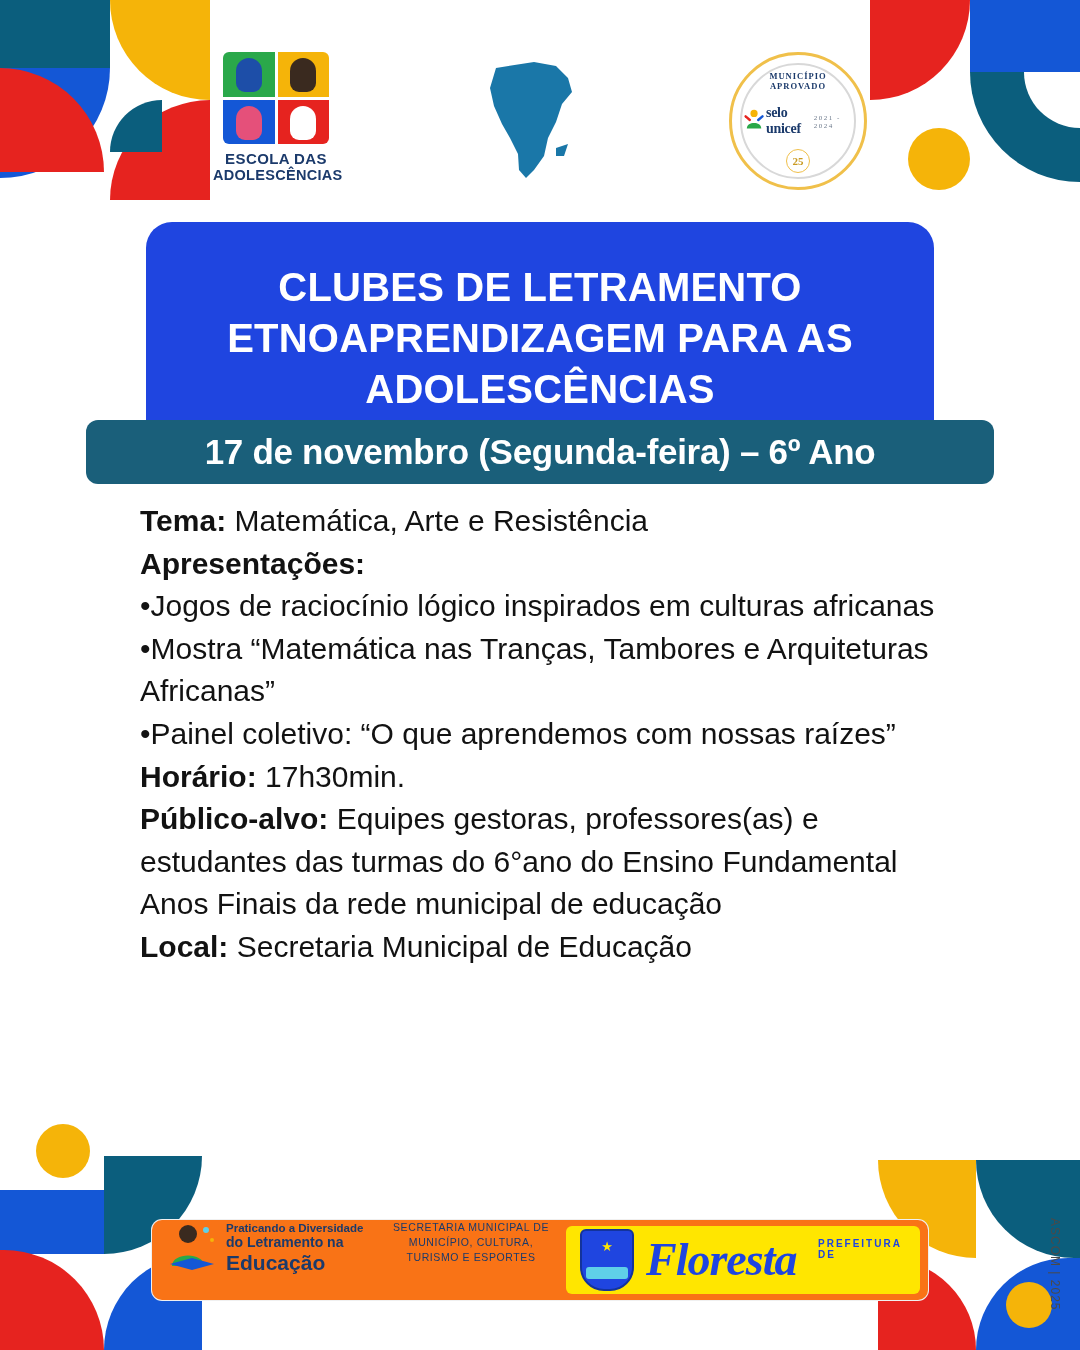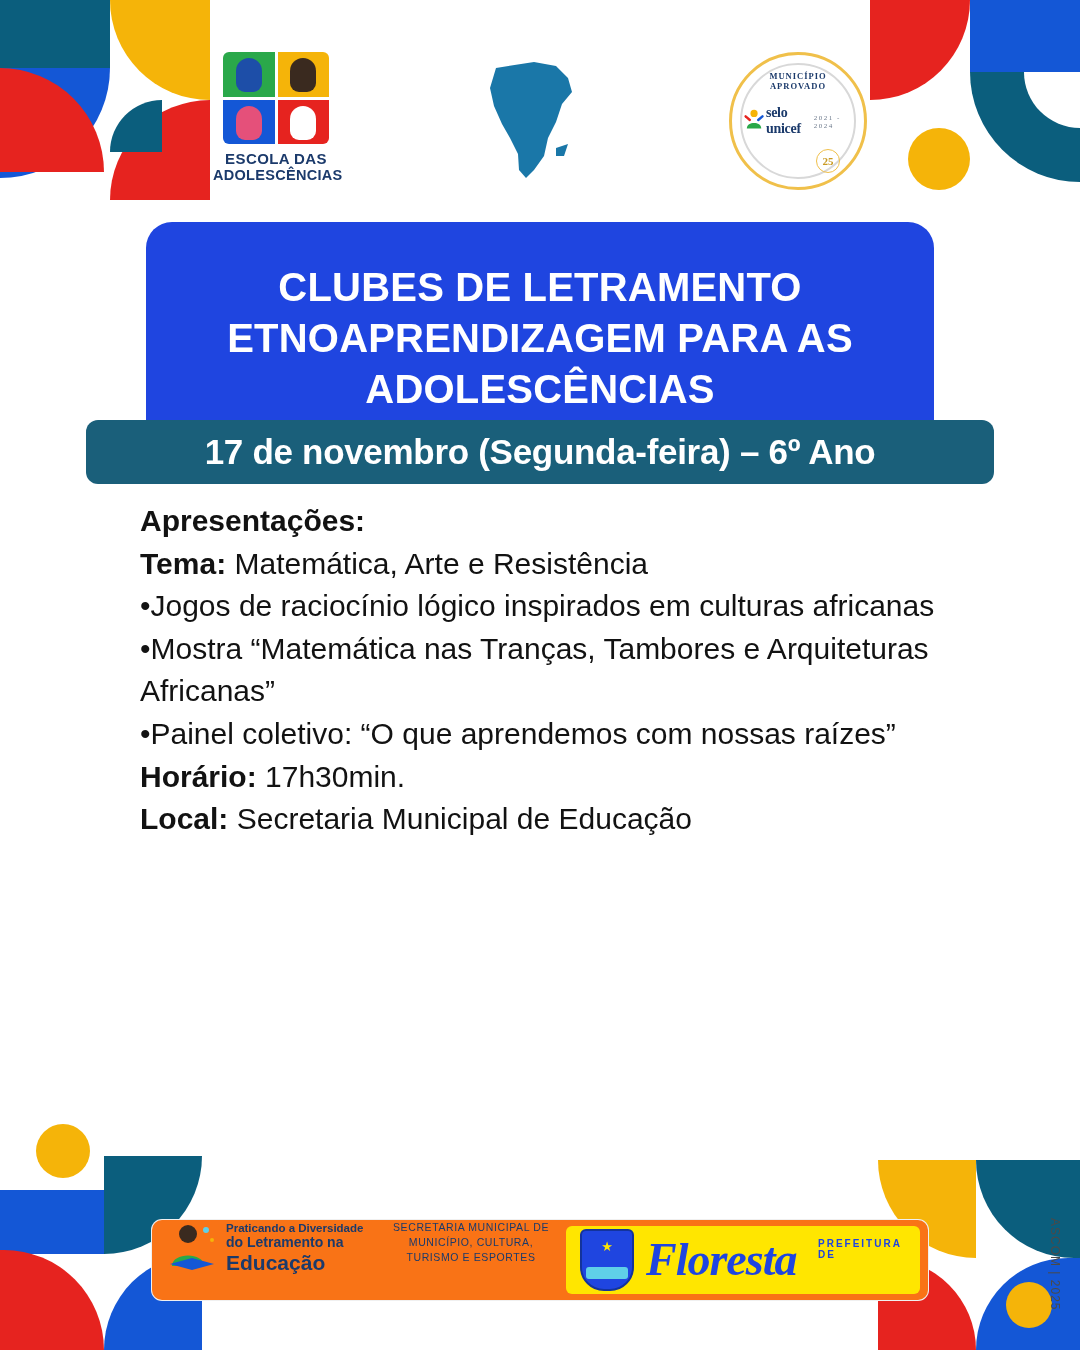--- a/index.html
+++ b/index.html
@@ -215,21 +215,21 @@
   }
   .selo-years {
     font-size: 7px; color: #6d7a8c; letter-spacing: 1.5px; margin-top: 1px;
   }
   .selo-25 {
     position: absolute; bottom: 4px; left: 50%;
     transform: translateX(-50%);
     width: 22px; height: 22px; border-radius: 50%;
     border: 1.5px solid #f0c04a;
     color: #c99a22; font-size: 11px; font-weight: bold;
-    display: flex; align-items: center; justify-content: center; margin-left: 30px;
+    display: flex; align-items: center; justify-content: center;
   }
 
   
   .title-banner {
     position: absolute;
     left: 146px; right: 146px; top: 222px;
     background: #1f45e0;
     border-radius: 26px;
     padding: 24px 20px 26px;
     text-align: center;
@@ -454,30 +454,33 @@
       <span>ADOLESCÊNCIAS</span>
     </h1>
   </div>
 
   <div class="date-bar">
     <span>17 de novembro (Segunda-feira) – 6º Ano</span>
   </div>
 
   <div class="body-text">
     <p>
-      <b>Apresentações:</b>
+      <b>Tema:</b><span> Matemática, Arte e Resistência</span>
     </p>
     <p>
-      <b>Tema:</b><span> Matemática, Arte e Resistência</span>
+      <b>Apresentações:</b>
     </p>
     <p>•Jogos de raciocínio lógico inspirados em culturas africanas</p>
     <p>•Mostra “Matemática nas Tranças, Tambores e Arquiteturas Africanas”</p>
     <p>•Painel coletivo: “O que aprendemos com nossas raízes”</p>
     <p>
       <b>Horário:</b><span> 17h30min.</span>
+    </p>
+    <p>
+      <b>Público-alvo:</b><span> Equipes gestoras, professores(as) e estudantes das turmas do 6°ano do Ensino Fundamental Anos Finais da rede municipal de educação</span>
     </p>
     <p>
       <b>Local:</b><span> Secretaria Municipal de Educação</span>
     </p>
   </div>
 
 
   <div class="footer-bar">
     <div class="fl-1">
       <svg width="52" height="56" viewBox="0 0 52 56" aria-hidden="true">

